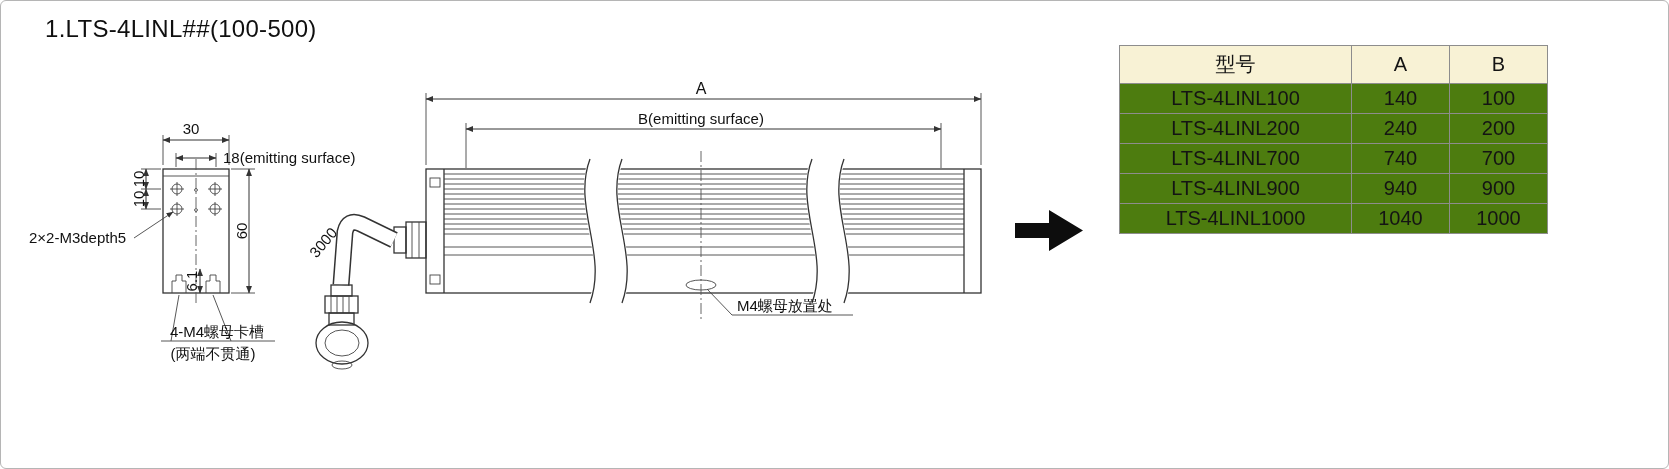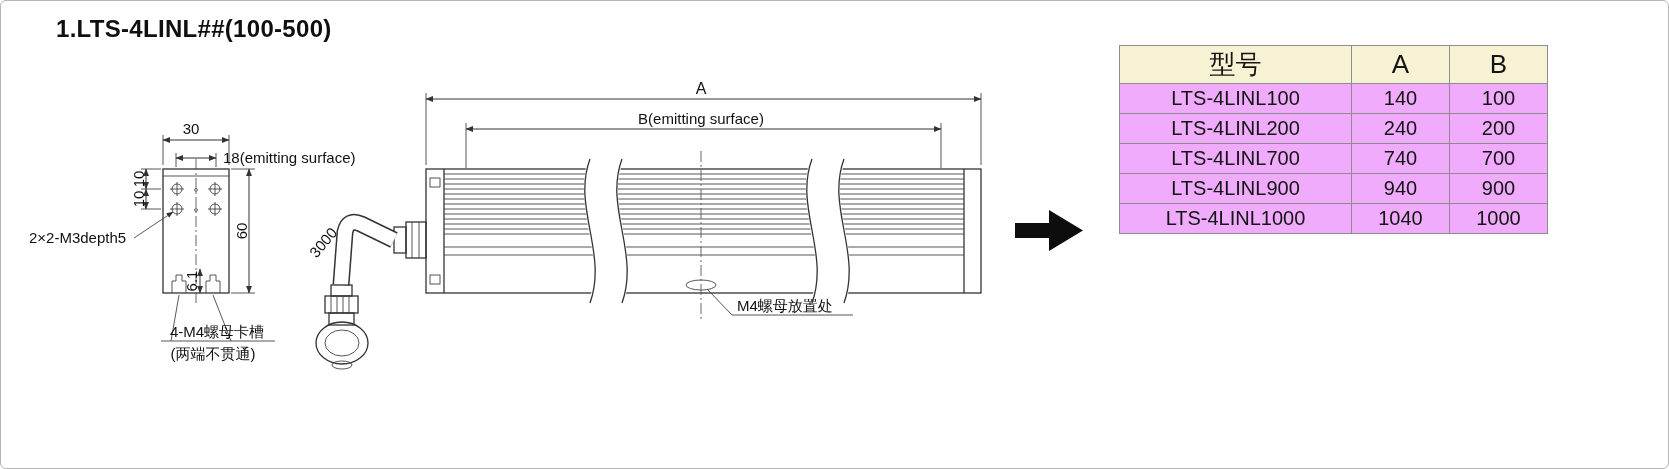--- a/index.html
+++ b/index.html
@@ -1,28 +1,28 @@
 <!DOCTYPE html>
 <html><head>
 <meta charset="utf-8">
 <style>
   *{box-sizing:border-box}
   html,body{margin:0;padding:0;background:#fff;font-family:"Liberation Sans",sans-serif}
   .canvas{position:relative;width:1669px;height:469px;background:#fff;border:1px solid #b5b5b5;border-radius:6px;overflow:hidden}
-  .title{position:absolute;left:55px;top:14px;font-size:24px;font-weight:700;color:#0f0f0f;letter-spacing:.3px}
+  .title{position:absolute;left:44px;top:14px;font-size:24px;font-weight:400;color:#0f0f0f;letter-spacing:.3px}
   svg.draw{position:absolute;left:0;top:0}
   .ol{fill:none;stroke:#333;stroke-width:1.3}
   .tl{fill:none;stroke:#444;stroke-width:.9}
   .dl{fill:none;stroke:#333;stroke-width:1}
   .cl{fill:none;stroke:#555;stroke-width:.9;stroke-dasharray:11 3 2 3}
   .tx{font-family:"Liberation Sans",sans-serif;font-size:15px;fill:#111}
   .tx16{font-family:"Liberation Sans",sans-serif;font-size:16px;fill:#111}
   table.spec{position:absolute;left:1118px;top:44px;border-collapse:collapse;table-layout:fixed}
-  .spec th,.spec td{border:1px solid #8d8d8d;text-align:center;color:#141414;padding:0 6px;white-space:nowrap;background:#f0abfc}
-  .spec th{height:38px;font-size:26px;font-weight:400}
+  .spec th,.spec td{border:1px solid #8d8d8d;text-align:center;color:#141414;padding:0 6px;white-space:nowrap;background:#4d7c0f}
+  .spec th{height:38px;font-size:20px;font-weight:400}
   .spec td{height:30px;font-size:20px}
 </style>
 </head>
 <body>
 
 <div class="canvas">
 
   <div class="title">1.LTS-4LINL##(100-500)</div>
 
   <svg class="draw" width="1100" height="469" viewBox="0 0 1100 469" xmlns="http://www.w3.org/2000/svg">

